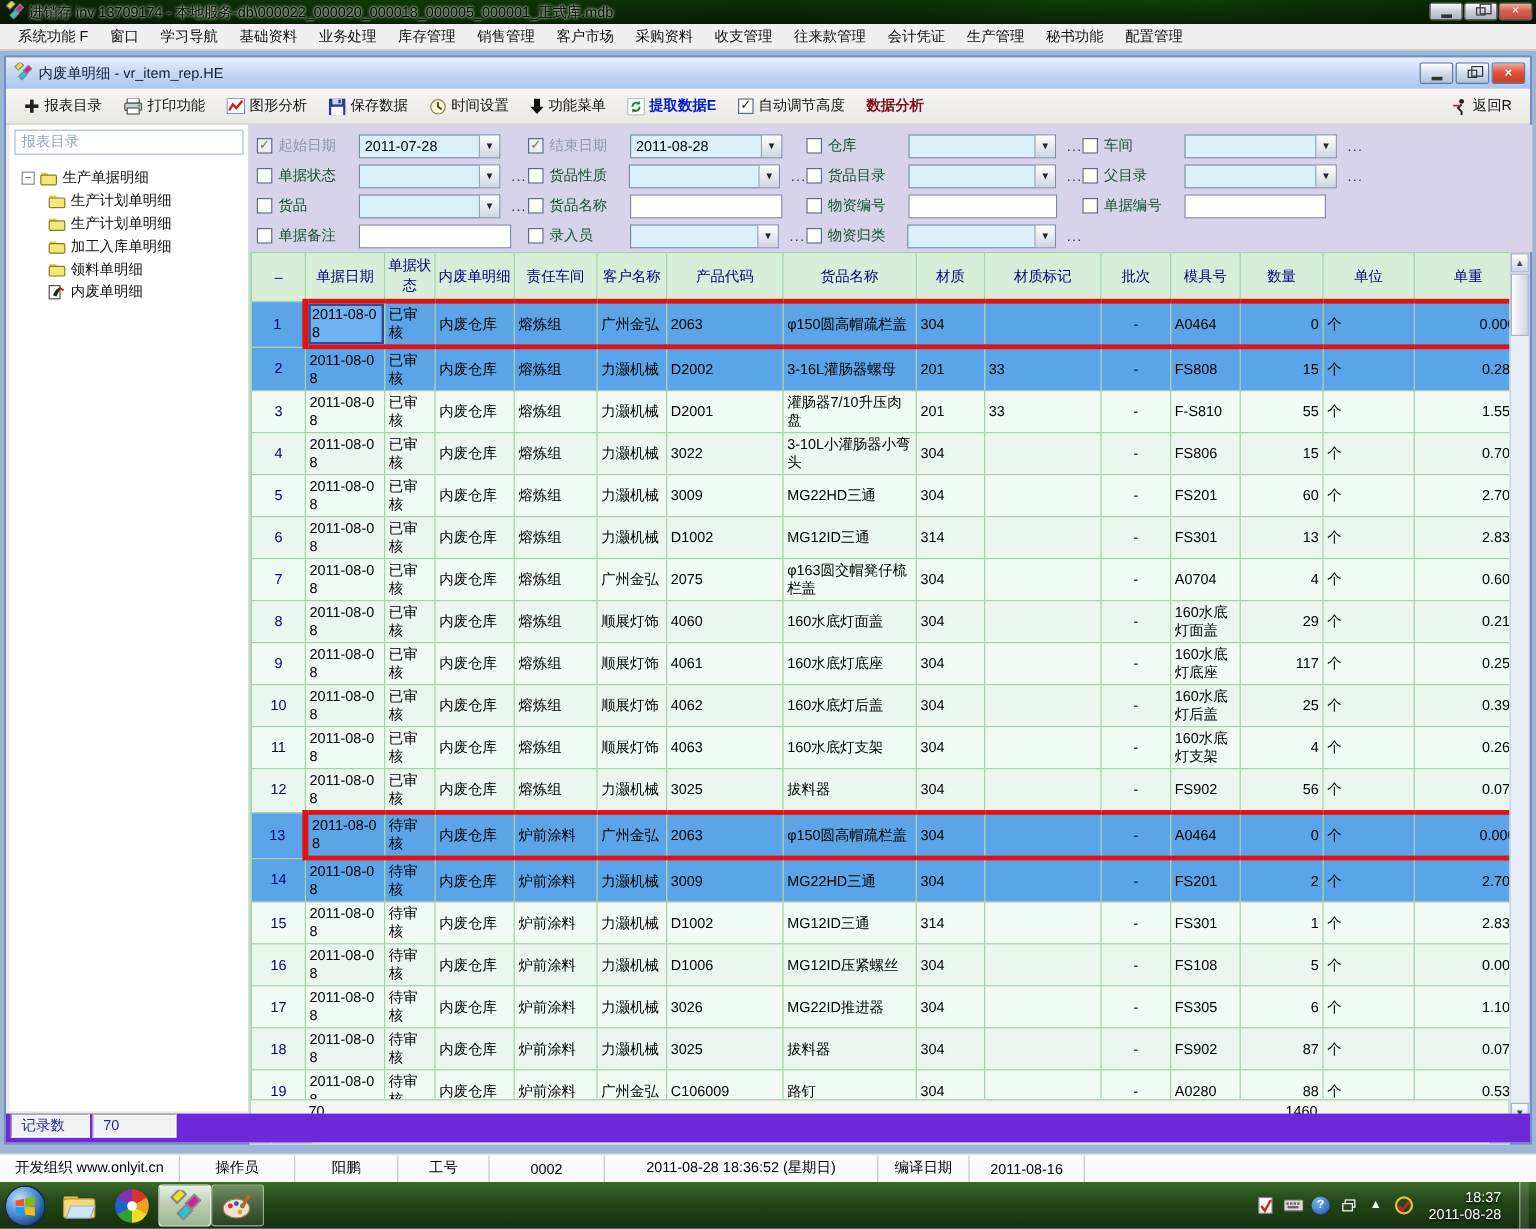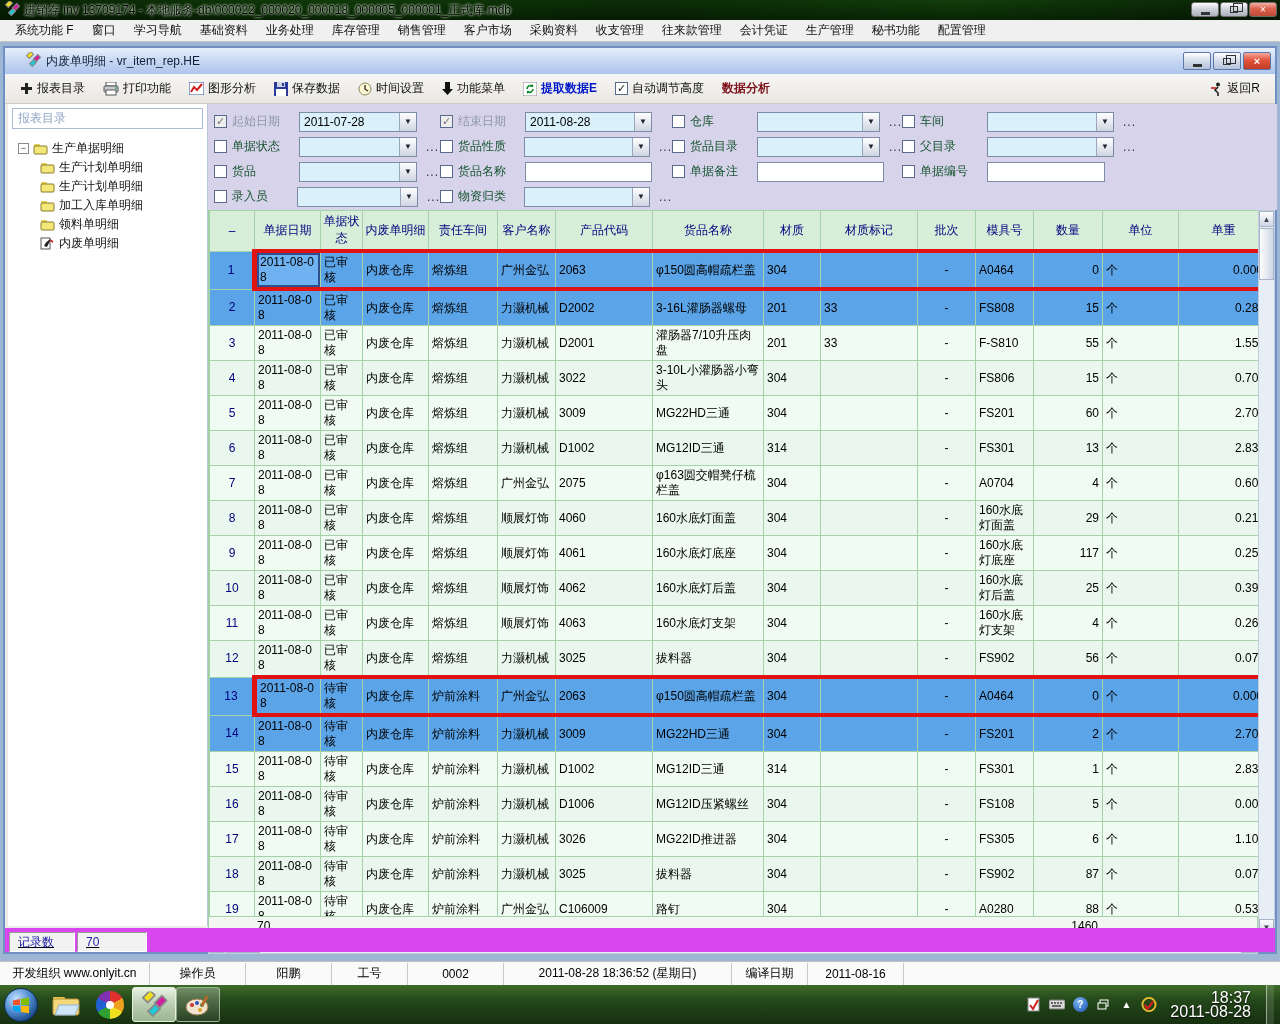--- a/index.html
+++ b/index.html
@@ -24,21 +24,21 @@
 
   
   #menubar { position:absolute; left:0; top:20px; width:1280px; height:22px; background:#f0f0f0;
     border-bottom:1px solid #c6c6c6; display:flex; align-items:center; padding-left:6px; }
   #menubar .menu-item { padding:3px 9px; color:#111; white-space:nowrap; }
 
   
   #childwin { position:absolute; left:3px; top:46px; width:1274px; height:908px;
     border:2px solid #7090c4; background:#eceae6; }
   #childtitle { position:absolute; left:0; top:0; width:100%; height:26px;
-    background:linear-gradient(#e7effc,#c6d7f2 50%,#aec5ec); display:flex; align-items:center; padding:0 20px; }
+    background:linear-gradient(#e7effc,#c6d7f2 50%,#aec5ec); display:flex; align-items:center; padding:0 6px; }
   #childtitle .title-text { margin-left:5px; color:#10203c; }
   .childbtns { position:absolute; right:4px; top:4px; display:flex; gap:2px; }
   .childbtn { width:28px; height:18px; border:1px solid #5a77a8; border-radius:2px;
     background:linear-gradient(#ffffff,#d3dcea 50%,#b4c3da); display:flex; align-items:center; justify-content:center; color:#223; font-size:11px; }
   .childbtn.close { background:linear-gradient(#f5a79a,#e2543b 45%,#c13c25); color:#fff; font-weight:bold; }
 
   
   #toolbar { position:absolute; left:0; top:26px; width:100%; height:30px;
     background:linear-gradient(#f7f6f4,#e9e7e2); border-bottom:1px solid #cfcdc7;
     display:flex; align-items:center; padding:0 8px; gap:4px; }
@@ -106,41 +106,41 @@
     border:1px solid #a8b4c8; color:#445; font-size:8px; display:flex; align-items:center; justify-content:center; }
   .vscroll .thumb { position:absolute; left:0; top:17px; width:15px; height:52px;
     background:linear-gradient(90deg,#fdfdfd,#cdd6e4); border:1px solid #a8b4c8; }
   .hscroll { position:absolute; left:203px; top:888px; width:1050px; height:18px; background:#e8eef6; border:1px solid #c2cede; }
   .hscroll .arr { position:absolute; top:0; width:16px; height:16px; background:linear-gradient(#fdfdfd,#cdd6e4);
     border:1px solid #a8b4c8; color:#445; font-size:8px; display:flex; align-items:center; justify-content:center; }
   .hscroll .thumb { position:absolute; left:17px; top:0; width:34px; height:16px;
     background:linear-gradient(#fdfdfd,#cdd6e4); border:1px solid #a8b4c8; }
 
   
-  #childstatus { position:absolute; left:0; bottom:0; width:100%; height:24px; background:#d946ef;
-    display:flex; align-items:flex-end; padding:0 4px; gap:2px;text-decoration:underline; }
+  #childstatus { position:absolute; left:0; bottom:0; width:100%; height:24px; background:#6d28d9;
+    display:flex; align-items:flex-start; padding:0 4px; gap:2px; }
   .sunken { border:1px solid; border-color:#9a9a9a #fff #fff #9a9a9a; height:20px; display:flex;
     align-items:center; padding:0 8px; color:#2222a8; background:#f2f2f2; white-space:nowrap; }
 
   
   #infobar { position:absolute; left:0; top:961px; width:1280px; height:24px; background:#fafafa;
     border-top:1px solid #c0c0c0; display:flex; align-items:center; }
   #infobar .cell { height:22px; display:flex; align-items:center; justify-content:center;
     border-right:1px solid #c9c9c9; color:#000; white-space:nowrap; padding:0 6px; }
 
   
   #taskbar { position:absolute; left:0; top:985px; width:1280px; height:39px;
     background:linear-gradient(#3d6b2a,#24471a 40%,#16300f);
     display:flex; align-items:center; padding-left:4px; }
   .taskbtn { width:44px; height:35px; display:flex; align-items:center; justify-content:center; border-radius:3px; }
   .taskbtn.framed { border:1px solid rgba(255,255,255,.45); background:linear-gradient(rgba(255,255,255,.28),rgba(255,255,255,.08)); }
   .taskbtn.active { border:1px solid #e6f0dc; background:linear-gradient(#e9f2e4,#b9ccb0 50%,#9cb692); }
   #tray { position:absolute; right:6px; top:0; height:39px; display:flex; align-items:center; gap:7px; }
   .trayicon { width:16px; height:16px; display:flex; align-items:center; justify-content:center; color:#fff; font-size:10px; }
-  #clock { color:#fff; text-align:right; line-height:14px; font-size:16px; margin-left:6px; text-shadow:0 1px 2px #000; }
+  #clock { color:#fff; text-align:right; line-height:14px; font-size:12px; margin-left:6px; text-shadow:0 1px 2px #000; }
   #showdesk { width:8px; height:39px; border-left:1px solid rgba(255,255,255,.5); margin-left:8px; background:rgba(255,255,255,.12); }
 
   .startorb { width:34px; height:34px; border-radius:50%;
     background:radial-gradient(circle at 35% 30%,#bfe0ff,#4f8cd0 45%,#16427e 80%);
     border:1px solid #0d2a50; display:flex; align-items:center; justify-content:center; margin-right:6px; }
 </style>
 </head>
 <body>
 
 <div id="titlebar">
@@ -442,29 +442,36 @@
       </div>
       <div class="filter">
         <span class="cbx"></span>
         <span class="flabel">货品名称</span>
         <span class="fctrl  w127">
           <span class="fval"></span>
         </span>
       </div>
       <div class="filter">
         <span class="cbx"></span>
+        <span class="flabel">物资编号</span>
+        <span class="fctrl  w124">
+          <span class="fval"></span>
+        </span>
+      </div>
+      <div class="filter">
+        <span class="cbx"></span>
+        <span class="flabel">单据编号</span>
+        <span class="fctrl  w118">
+          <span class="fval"></span>
+        </span>
+      </div>
+      <div class="filter">
+        <span class="cbx"></span>
         <span class="flabel">单据备注</span>
         <span class="fctrl  w127">
-          <span class="fval"></span>
-        </span>
-      </div>
-      <div class="filter">
-        <span class="cbx"></span>
-        <span class="flabel">单据编号</span>
-        <span class="fctrl  w118">
           <span class="fval"></span>
         </span>
       </div>
       <div class="filter">
         <span class="cbx"></span>
         <span class="flabel">录入员</span>
         <span class="fctrl select w124">
           <span class="fval"></span>
           <span class="drop">▼</span>
         </span>

